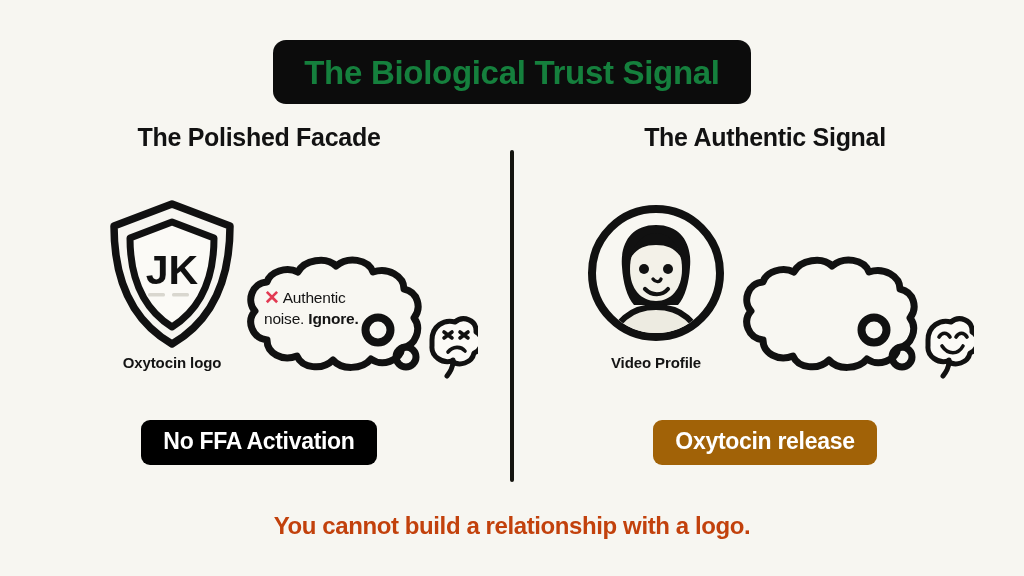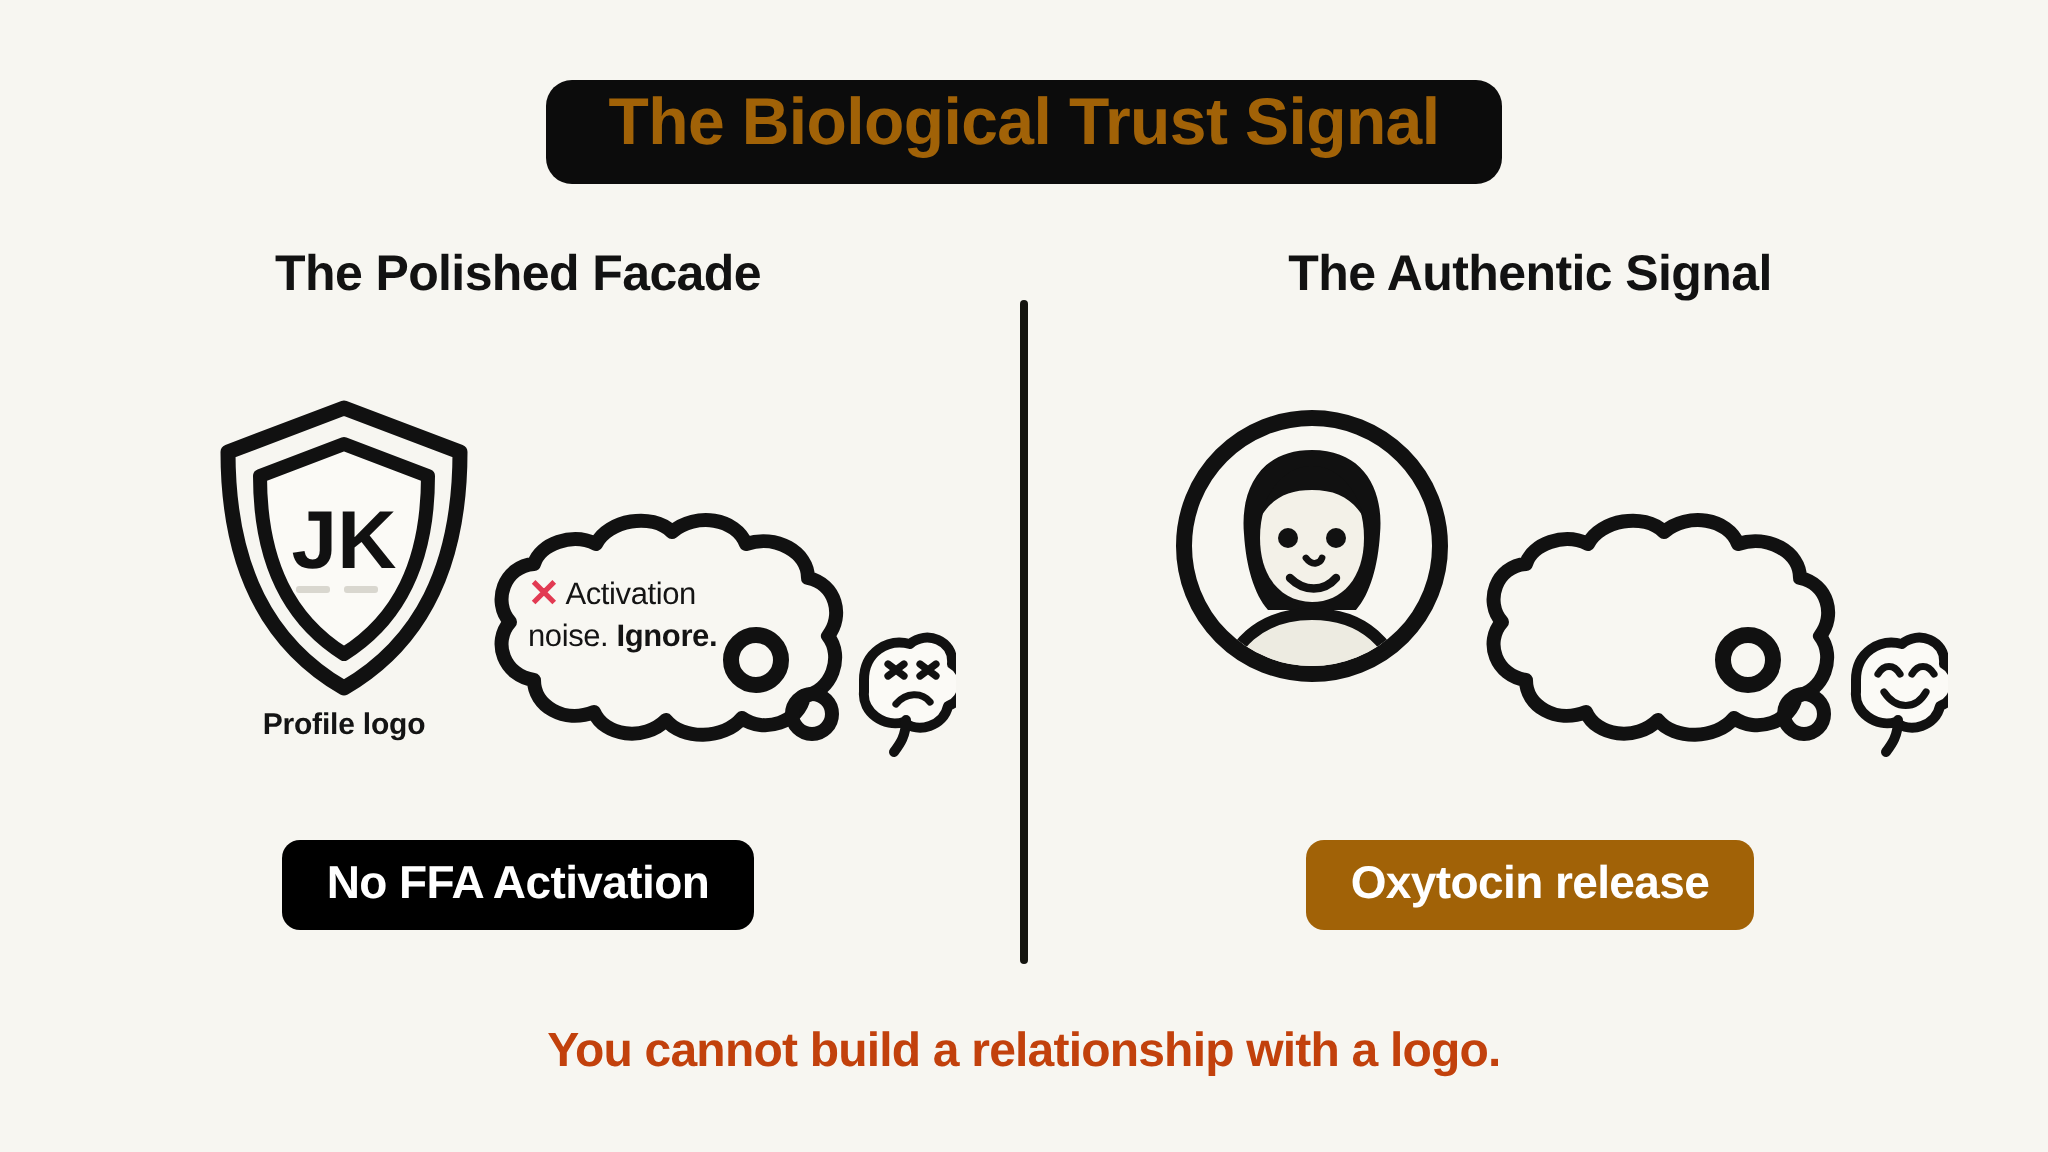--- a/index.html
+++ b/index.html
@@ -20,25 +20,25 @@
   .title-wrap {
     position: absolute;
     top: 40px;
     left: 0;
     width: 100%;
     text-align: center;
   }
   .title-pill {
     display: inline-block;
     background: #0C0C0C;
-    color: #a16207;
+    color: #15803d;
     font-size: 33px;
     font-weight: bold;
     letter-spacing: -0.3px;
-    padding: 4px 31px 15px 31px;
+    padding: 16px 31px 15px 31px;
     border-radius: 13px;
     line-height: 1;
   }
 
   
   .col {
     position: absolute;
     top: 124px;
     width: 470px;
   }
@@ -188,35 +188,35 @@
     <div class="figure-block">
       <div class="figure-art">
         <svg width="132" height="152" viewBox="0 0 132 152" aria-hidden="true">
           <path d="M66 6 L124 28 C124 86 104 124 66 146 C28 124 8 86 8 28 Z" fill="#F7F6F1" stroke="#111111" stroke-width="7.5" stroke-linejoin="round"></path>
           <path d="M66 24 L108 40 C108 84 93 112 66 129 C39 112 24 84 24 40 Z" fill="#FBFAF6" stroke="#111111" stroke-width="7" stroke-linejoin="round"></path>
           <text x="66" y="86" text-anchor="middle" font-family="'Liberation Sans', sans-serif" font-size="41" font-weight="bold" fill="#111111">JK</text>
           <rect x="42" y="95" width="17" height="3.5" rx="1.5" fill="#D9D7CF"></rect>
           <rect x="66" y="95" width="17" height="3.5" rx="1.5" fill="#D9D7CF"></rect>
         </svg>
       </div>
-      <div class="figure-caption">Profile logo</div>
+      <div class="figure-caption">Oxytocin logo</div>
     </div>
 
     <div class="bubble-block">
       <div class="bubble">
         <svg width="182" height="116" viewBox="0 0 182 116" aria-hidden="true">
           <path d="M56 16 C62 4 84 0 94 10 C106 0 126 3 131 16
                    C146 11 162 20 162 33 C176 36 180 52 172 62
                    C180 72 174 90 160 92 C158 105 140 111 129 103
                    C120 114 99 114 91 104 C80 115 60 112 55 100
                    C40 106 25 97 25 84 C10 82 4 65 13 55
                    C4 45 10 27 25 26 C28 16 44 10 56 16 Z" fill="#F8F7F2" stroke="#111111" stroke-width="7" stroke-linejoin="round"></path>
         </svg>
         <div class="bubble-text">
-          <span class="mark mark-x">✕</span><span>Activation</span><br>
+          <span class="mark mark-x">✕</span><span>Authentic</span><br>
           <span>noise.</span>
           <span class="strong">Ignore.</span>
         </div>
       </div>
     </div>
 
     <div class="trail">
       <svg width="118" height="72" viewBox="0 0 118 72" aria-hidden="true">
         <circle cx="18" cy="20" r="12.5" fill="none" stroke="#111111" stroke-width="8"></circle>
         <circle cx="46" cy="47" r="10" fill="none" stroke="#111111" stroke-width="7"></circle>
@@ -259,20 +259,21 @@
             <path d="M44 58 C48 42 58 32 70 32 C82 32 92 42 96 58
                      C90 48 82 44 70 44 C58 44 50 48 44 58 Z" fill="#111111"></path>
             <circle cx="58" cy="68" r="5" fill="#111111"></circle>
             <circle cx="82" cy="68" r="5" fill="#111111"></circle>
             <path d="M67 78 C70 82 74 81 75 78" fill="none" stroke="#111111" stroke-width="3.4" stroke-linecap="round"></path>
             <path d="M59 88 C66 95 76 95 82 88" fill="none" stroke="#111111" stroke-width="4.2" stroke-linecap="round"></path>
             <path d="M70 106 C96 106 112 122 114 142 L26 142 C28 122 44 106 70 106 Z" fill="#EDEBE1" stroke="#111111" stroke-width="6"></path>
           </g>
         </svg>
       </div>
+      <div class="figure-caption">Video Profile</div>
     </div>
 
     <div class="bubble-block">
       <div class="bubble">
         <svg width="182" height="116" viewBox="0 0 182 116" aria-hidden="true">
           <path d="M56 16 C62 4 84 0 94 10 C106 0 126 3 131 16
                    C146 11 162 20 162 33 C176 36 180 52 172 62
                    C180 72 174 90 160 92 C158 105 140 111 129 103
                    C120 114 99 114 91 104 C80 115 60 112 55 100
                    C40 106 25 97 25 84 C10 82 4 65 13 55

